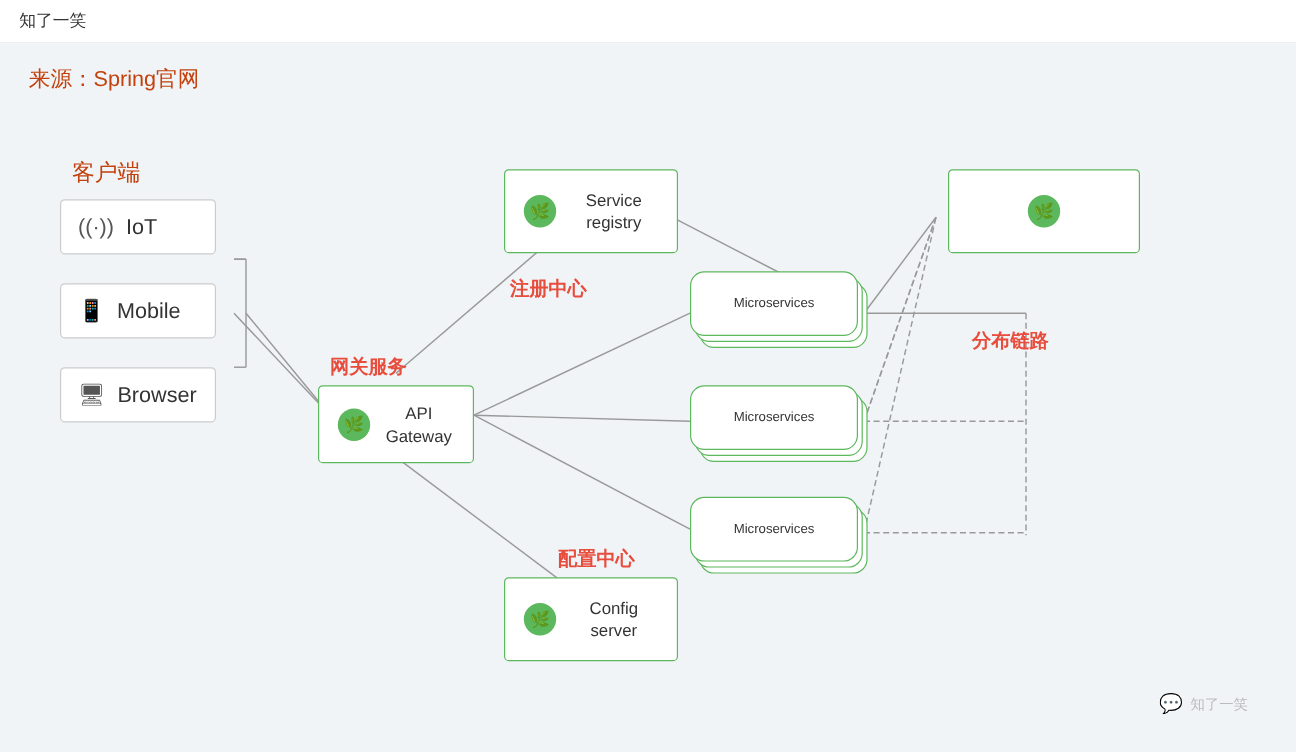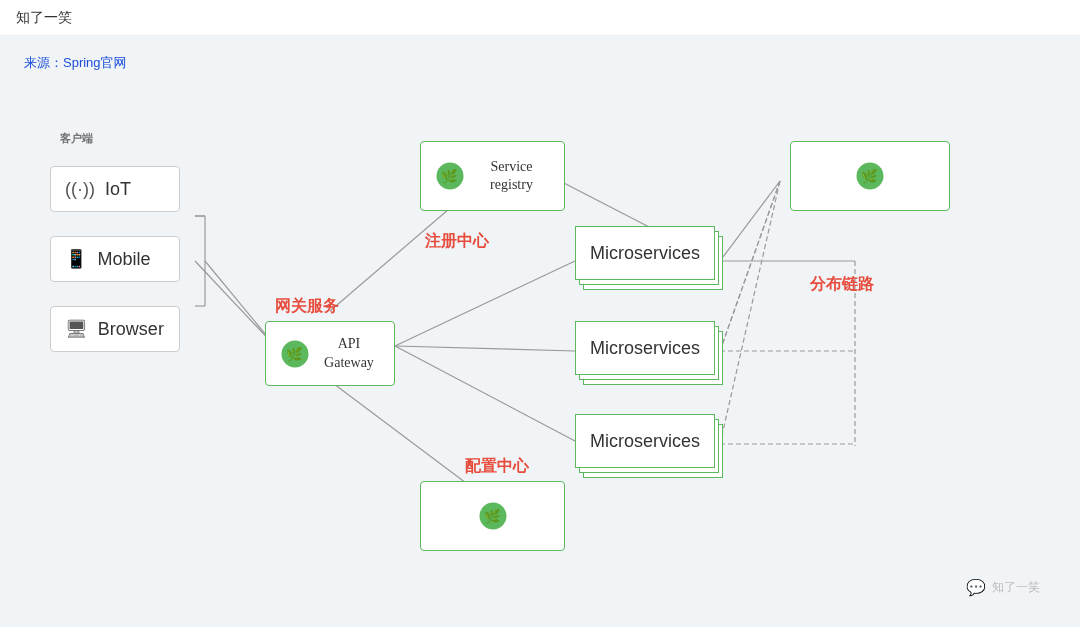--- a/index.html
+++ b/index.html
@@ -26,22 +26,22 @@
       width: 100%;
       height: 591px;
       background: #f0f4f7;
       position: relative;
       padding: 20px;
     }
     .source-label {
       position: absolute;
       top: 18px;
       left: 24px;
-      font-size: 13px;
-      color: #1d4ed8;
+      font-size: 18px;
+      color: #c2410c;
     }
     
     .diagram {
       position: absolute;
       top: 50px;
       left: 20px;
       right: 20px;
       bottom: 20px;
     }
     
@@ -54,21 +54,20 @@
       align-items: center;
       justify-content: center;
       gap: 8px;
       padding: 10px 14px;
     }
     .box-text {
       font-size: 14px;
       color: #333;
       line-height: 1.3;
       text-align: center;
-      font-family: Liberation Serif, serif;
     }
     .spring-icon {
       width: 30px;
       height: 30px;
       flex-shrink: 0;
     }
     
     .client-box {
       position: absolute;
       background: #fff;
@@ -88,27 +87,27 @@
     .section-label-red {
       position: absolute;
       font-size: 16px;
       color: #e74c3c;
       font-weight: bold;
     }
     .ms-box {
       position: absolute;
       background: #fff;
       border: 1.5px solid #5cb85c;
-      border-radius: 0;
+      border-radius: 12px;
       display: flex;
       align-items: center;
       justify-content: center;
       width: 140px;
       height: 54px;
-      font-size: 18px;
+      font-size: 11px;
       color: #333;
     }
     
     .lines-svg {
       position: absolute;
       top: 0;
       left: 0;
       width: 100%;
       height: 100%;
       pointer-events: none;
@@ -120,23 +119,23 @@
       right: 20px;
       font-size: 12px;
       color: #bbb;
       display: flex;
       align-items: center;
       gap: 6px;
     }
     
     .section-title {
       position: absolute;
-      font-size: 11px;
-      color: #737373;
-      font-weight: bold;
+      font-size: 19px;
+      color: #c2410c;
+      font-weight: normal;
     }
   </style>
 </head>
 <body>
 
 <div class="top-bar">
   <span class="top-bar-title">知了一笑</span>
 </div>
 
 <div class="main-content">
@@ -242,20 +241,22 @@
       </div>
     </div>
 
     <div class="section-label-red" style="left: 405px; top: 370px; margin-left: 40px;">配置中心</div>
 
     <div class="box" style="left: 400px; top: 395px; width: 145px; height: 70px;">
       <svg class="spring-icon" viewBox="0 0 40 40">
         <circle cx="20" cy="20" r="18" fill="#5cb85c"></circle>
         <text x="20" y="26" text-anchor="middle" font-size="18" fill="white">🌿</text>
       </svg>
+      <span class="box-text">Config
+server</span>
     </div>
 
     <div class="section-label-red" style="left: 790px; top: 145px; margin-top: 43px;">分布链路</div>
 
     <div class="box" style="left: 770px; top: 55px; width: 160px; height: 70px;">
       <svg class="spring-icon" viewBox="0 0 40 40">
         <circle cx="20" cy="20" r="18" fill="#5cb85c"></circle>
         <text x="20" y="26" text-anchor="middle" font-size="18" fill="white">🌿</text>
       </svg>
     </div>

